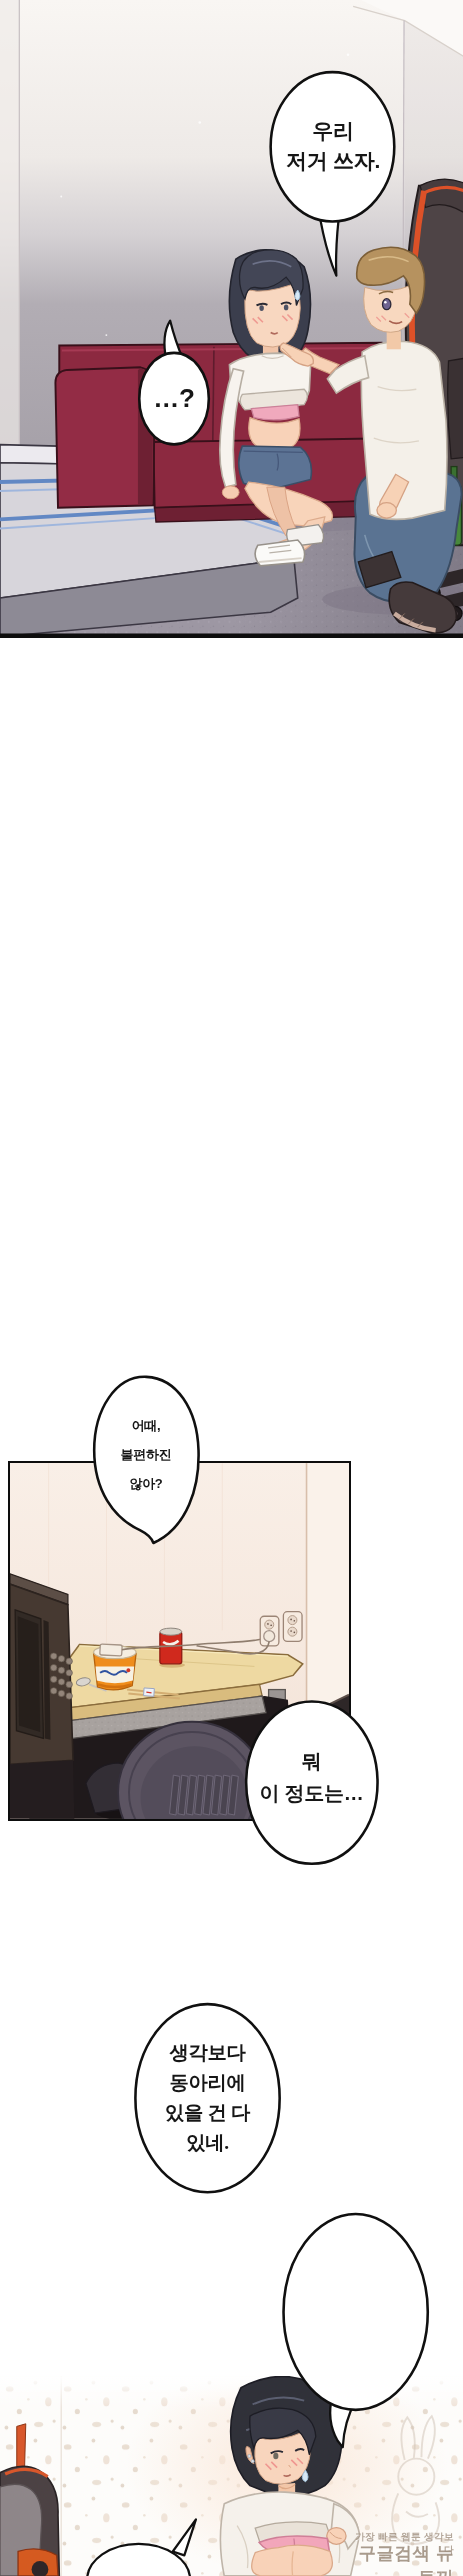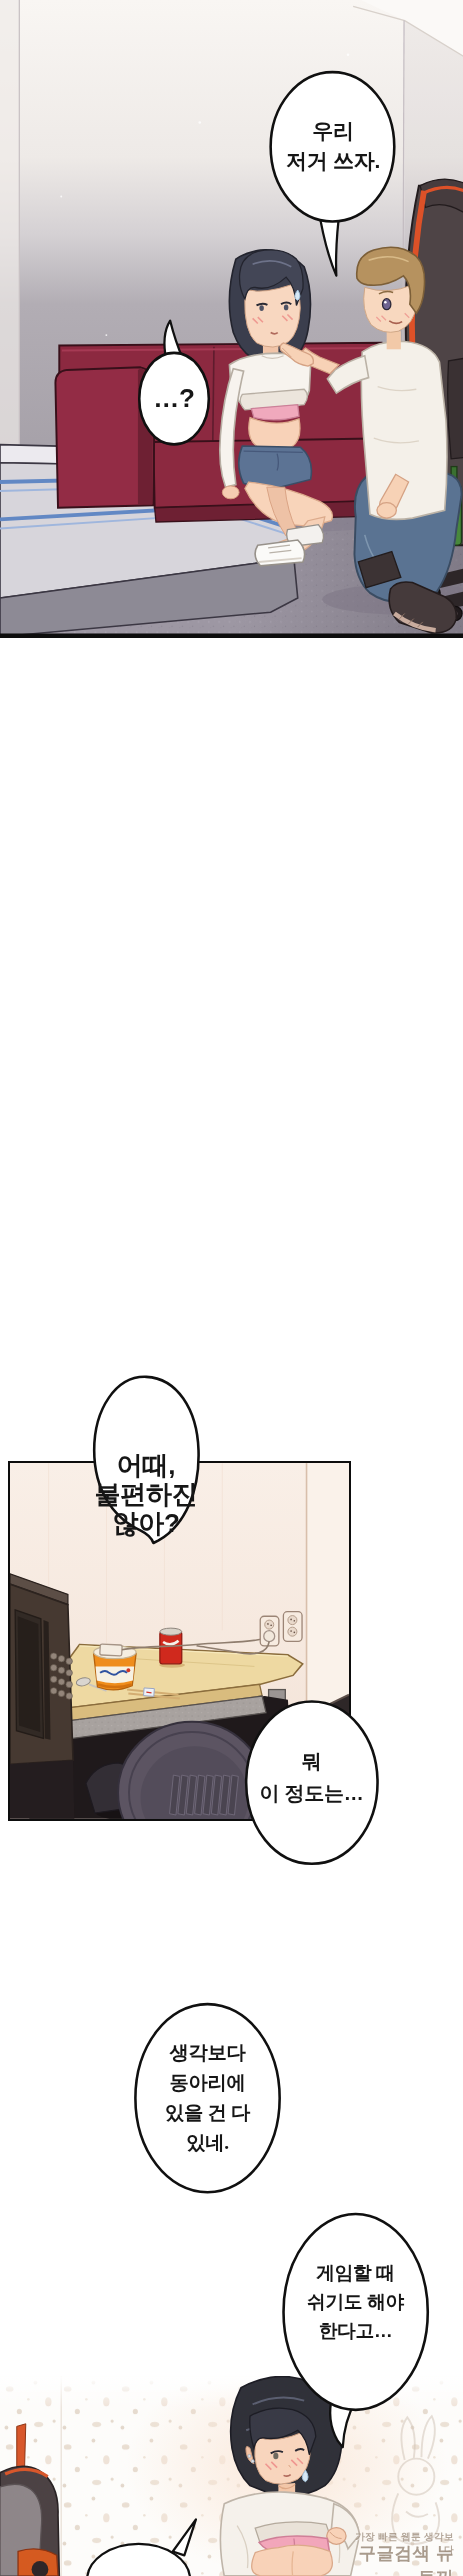--- a/index.html
+++ b/index.html
@@ -6,21 +6,21 @@
   .page{position:relative;width:464px;height:2576px;margin:0 auto;background:#ffffff;
         overflow:hidden;font-family:"Liberation Sans",sans-serif;}
   .abs{position:absolute;left:0;}
   svg{display:block;}
   .panel2-frame{position:absolute;left:7.7px;top:1461px;width:339px;height:356px;
                 border:2.6px solid #0d0d0d;background:#f8ece3;}
   .bubble-text{position:absolute;white-space:pre-line;text-align:center;font-weight:700;
                color:#161616;letter-spacing:-0.3px;z-index:30;}
   #t1{left:271px;top:116px;width:124px;font-size:21px;line-height:30px;}
   #t2{left:139px;top:384px;width:70px;font-size:26px;line-height:28px;}
-  #t3{left:85px;top:1411px;width:122px;font-size:26px;line-height:29px;margin-top:40px;}
+  #t3{left:85px;top:1411px;width:122px;font-size:13px;line-height:29px;}
   #t4{left:247px;top:1745px;width:129px;font-size:20px;line-height:32px;}
   #t5{left:143px;top:2038px;width:129px;font-size:19.3px;line-height:30px;font-family:Liberation Serif, serif;}
   #t6{left:287px;top:2258px;width:137px;font-size:18.7px;line-height:29px;}
   .wm{position:absolute;font-weight:700;text-align:right;z-index:25;
       text-shadow:0 0.6px 0 rgba(255,255,255,0.6);}
   #wm1{left:348px;top:2531px;width:106px;font-size:9.7px;color:rgba(160,144,128,0.8);letter-spacing:0.3px;}
   #wm2{left:341px;top:2541px;width:113px;font-size:17.4px;color:rgba(154,137,121,0.85);letter-spacing:0.6px;}
   .overlay{z-index:20;pointer-events:none;}
 </style>
 </head>
@@ -408,21 +408,18 @@
   <div class="bubble-text" id="t2">…?</div>
   <div class="bubble-text" id="t3">어때,
 불편하진
 않아?</div>
   <div class="bubble-text" id="t4">뭐
 이 정도는…</div>
   <div class="bubble-text" id="t5">생각보다
 동아리에
 있을 건 다
 있네.</div>
-  <div class="bubble-text" id="t6">게임할 때
-쉬기도 해야
-한다고…</div>
 
   <div class="wm" id="wm1">가장 빠른 웹툰 생각보다</div>
   <div class="wm" id="wm2">구글검색 뉴토끼</div>
 
 </div>
 
 
 </body></html>

